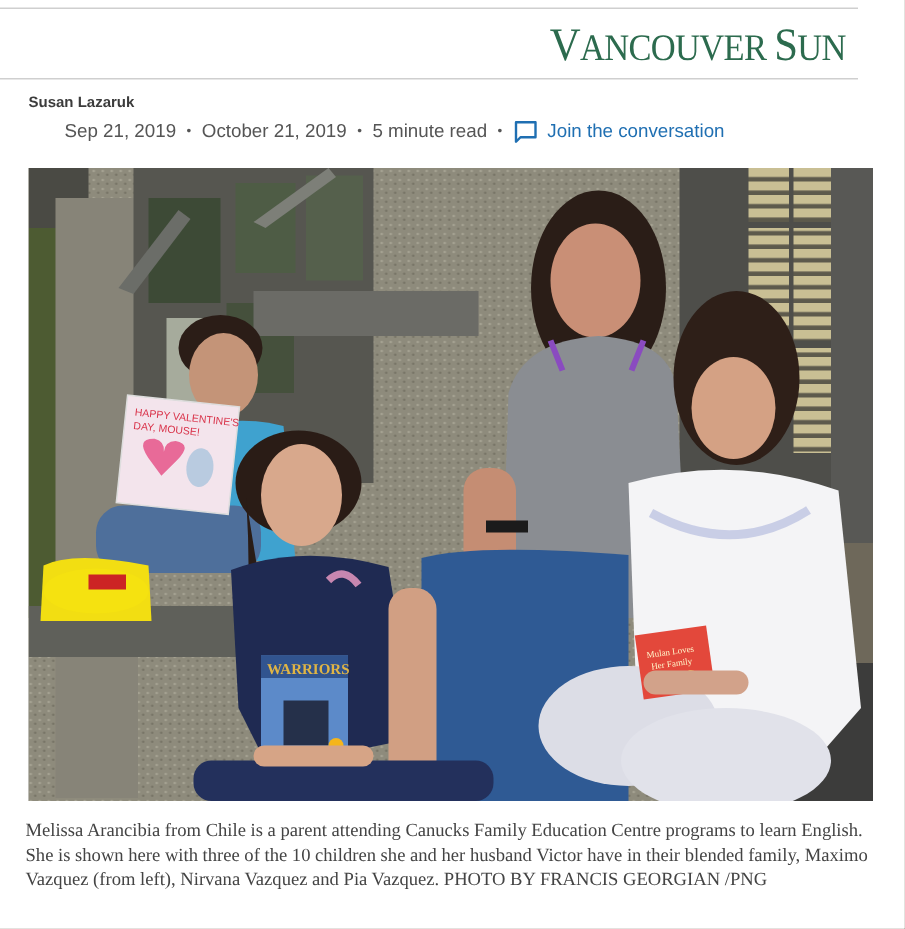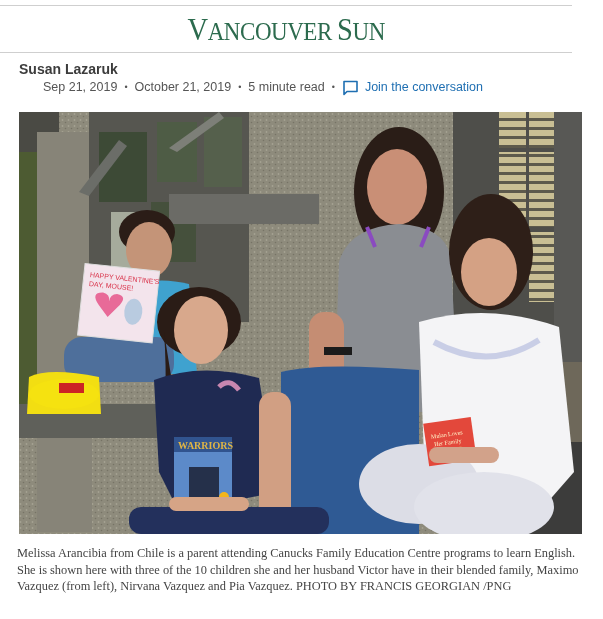--- a/index.html
+++ b/index.html
@@ -2,32 +2,32 @@
 <html><head>
   <meta charset="utf-8">
   <style>
     * { margin: 0; padding: 0; box-sizing: border-box; }
     html, body { width: 603px; height: 619px; background: #ffffff; overflow: hidden; }
     body { font-family: "Liberation Sans", sans-serif; color: #333333; position: relative; }
 
     .masthead {
       position: absolute; left: 0; top: 5px; width: 572px; height: 48px;
       border-top: 1px solid #cfcfcf; border-bottom: 1px solid #cfcfcf;
-      display: flex; align-items: center; justify-content: center;
+      display: flex; align-items: center; justify-content: flex-end;
     }
     .logo {
       font-family: "Liberation Serif", "DejaVu Serif", serif;
       color: #2d6a4f; color: #2c6b4e;
       font-size: 25px; letter-spacing: -0.5px; font-weight: normal;
       transform: scaleX(0.92); line-height: 1;
     }
     .logo .big { font-size: 31px; }
 
     .byline { position: absolute; left: 19px; top: 61px; }
-    .author { font-size: 14px; font-weight: bold; color: #3c3c3c; line-height: 16px; }
+    .author { font-size: 10px; font-weight: bold; color: #3c3c3c; line-height: 16px; }
     .meta { margin-top: 2px; font-size: 12.5px; color: #555555; line-height: 17px; display: flex; align-items: center; white-space: nowrap; margin-left: 24px; }
     .meta .dot { margin: 0 7px; font-size: 9px; color: #555; }
     .meta .conv { display: inline-flex; align-items: flex-end; color: #1f6fb2; cursor: pointer; }
     .meta .conv svg { margin-right: 6px; }
 
     .photo {
       position: absolute; left: 19px; top: 112px; width: 563px; height: 422px;
       overflow: hidden; background: #8c8a7e;
     }
     .photo svg { display: block; }

